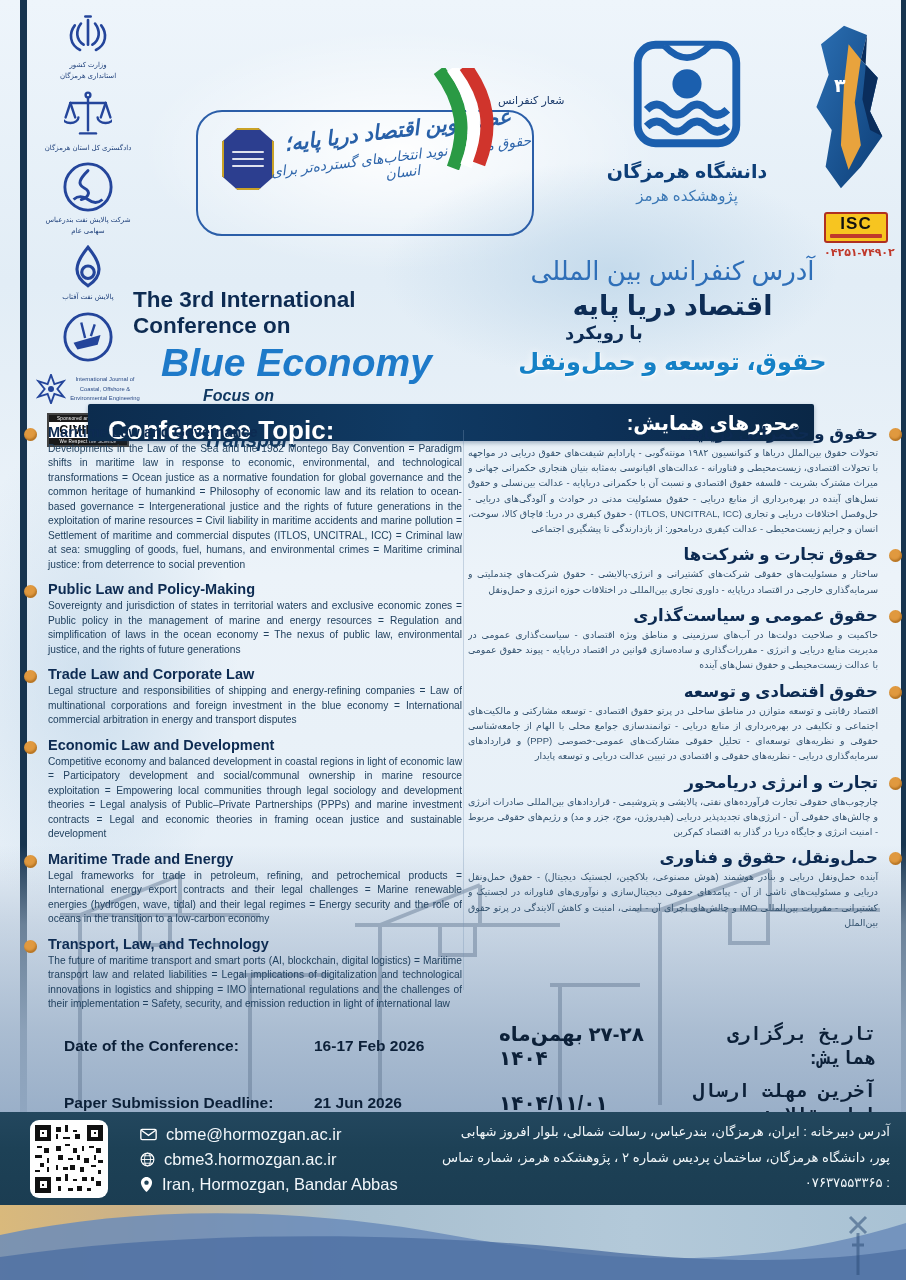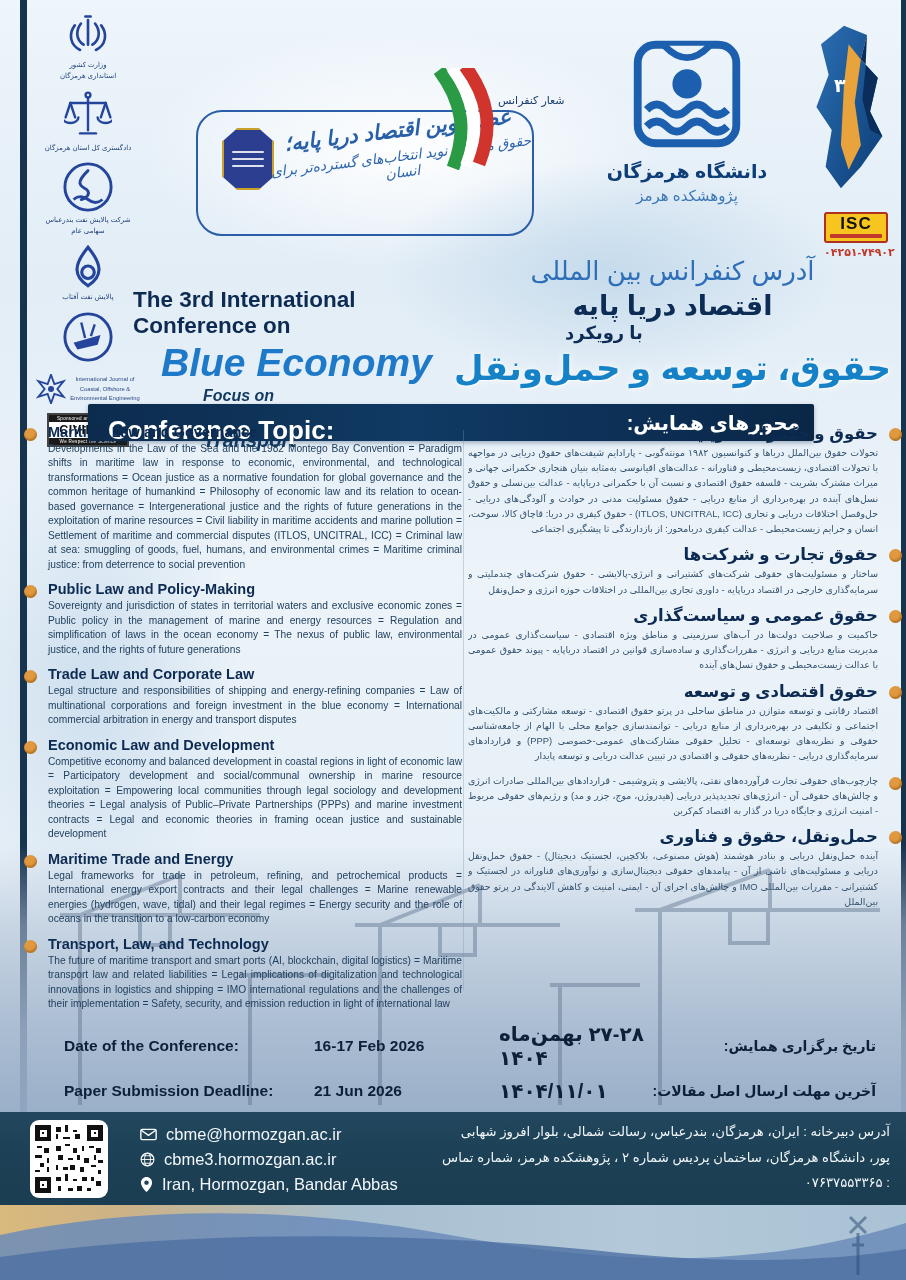--- a/index.html
+++ b/index.html
@@ -50,21 +50,21 @@
   
   .ten{position:absolute;left:133px;top:287px;width:350px;}
   .ten .l1{font-size:22.5px;font-weight:bold;color:#0d2b52;}
   .ten .l2{font-size:39px;font-weight:bold;font-style:italic;color:#1e7ac9;margin:2px 0 0 28px;}
   .ten .l3{font-size:16px;font-style:italic;font-weight:bold;color:#123a63;margin:2px 0 0 70px;}
   .ten .l4{font-size:20px;font-style:italic;font-weight:bold;color:#123a63;margin:1px 0 0 70px;}
   .tfa{position:absolute;left:445px;top:256px;width:455px;direction:rtl;text-align:center;}
   .tfa .l1{font-size:26px;color:#2f6fb8;}
   .tfa .l2{font-size:27px;font-weight:bold;color:#0d2c55;margin-top:3px;}
   .tfa .l3{font-size:18px;font-weight:bold;color:#0d2c55;text-align:left;margin:0 0 0 120px;}
-  .tfa .l4{font-size:34px;font-weight:bold;color:#1581c6;margin-top:4px;text-shadow:0 0 8px rgba(255,255,255,.9),1px 1px 0 rgba(255,255,255,.7);}
+  .tfa .l4{font-size:24px;font-weight:bold;color:#1581c6;margin-top:4px;text-shadow:0 0 8px rgba(255,255,255,.9),1px 1px 0 rgba(255,255,255,.7);}
 
   
   .band{position:absolute;left:88px;top:404px;width:726px;height:37px;border-radius:2px;
     background:linear-gradient(90deg,#0c2c4e 0%,#103a63 45%,#0d3158 70%,#0a2746 100%);
     box-shadow:0 2px 4px rgba(20,50,90,.35);display:flex;align-items:center;justify-content:space-between;}
   .band .en{color:#fff;font-size:26px;font-weight:bold;padding-left:20px;margin-top:16px;}
   .band .fa{color:#fff;font-size:20px;font-weight:bold;padding-right:14px;direction:rtl;}
 
   
   .photo{position:absolute;left:0;top:845px;width:906px;height:267px;
@@ -83,21 +83,21 @@
   .tp p{margin:2px 0 0;font-size:10.2px;line-height:1.42;color:#21415f;text-align:justify;}
   .colFA .tp p{font-size:9.4px;line-height:1.62;color:#33526e;}
   .vline{position:absolute;left:463px;top:430px;width:1px;height:560px;background:rgba(120,150,180,.35);}
 
   
   .dates{position:absolute;left:64px;top:1022px;width:812px;}
   .drow{display:grid;grid-template-columns:250px 145px 190px 1fr;align-items:center;margin-bottom:9px;}
   .drow .le{font-size:15.5px;font-weight:bold;color:#0c2038;}
   .drow .ve{font-size:15.5px;font-weight:bold;color:#0c2038;}
   .drow .vf{font-size:20px;font-weight:bold;color:#0c2038;text-align:left;direction:rtl;padding-left:40px;}
-  .drow .lf{font-size:14px;font-weight:bold;color:#0c2038;text-align:right;direction:rtl;}
+  .drow .lf{font-size:19px;font-weight:bold;color:#0c2038;text-align:right;direction:rtl;font-family:Liberation Mono, monospace;}
 
   
   .footer{position:absolute;left:0;top:1112px;width:906px;height:93px;background:linear-gradient(180deg,#23475e 0%,#1d4156 40%,#1b3d52 100%);}
   .qr{position:absolute;left:30px;top:8px;width:78px;height:78px;background:#fff;border-radius:9px;padding:5px;box-sizing:border-box;}
   .clist{position:absolute;left:140px;top:10px;}
   .crow{display:flex;align-items:center;gap:9px;height:25px;color:#f2f7fb;font-size:16.5px;}
   .addr{position:absolute;right:16px;top:7px;width:452px;direction:rtl;text-align:right;color:#f2f7fa;font-size:13.2px;line-height:1.95;}
 
   
   .sea{position:absolute;left:0;top:1205px;width:906px;height:75px;
@@ -322,20 +322,21 @@
       <h3>حقوق عمومی و سیاست‌گذاری</h3>
       <p>حاکمیت و صلاحیت دولت‌ها در آب‌های سرزمینی و مناطق ویژه اقتصادی - سیاست‌گذاری عمومی در مدیریت منابع دریایی و انرژی - مقررات‌گذاری و ساده‌سازی قوانین در اقتصاد دریاپایه - پیوند حقوق عمومی با عدالت زیست‌محیطی و حقوق نسل‌های آینده</p>
       </div>
     <div class="tp">
         <span class="blt"></span>
       <h3>حقوق اقتصادی و توسعه</h3>
       <p>اقتصاد رقابتی و توسعه متوازن در مناطق ساحلی در پرتو حقوق اقتصادی - توسعه مشارکتی و مالکیت‌های اجتماعی و تکلیفی در بهره‌برداری از منابع دریایی - توانمندسازی جوامع محلی با الهام از جامعه‌شناسی حقوقی و نظریه‌های توسعه‌ای - تحلیل حقوقی مشارکت‌های عمومی-خصوصی (PPP) و قراردادهای سرمایه‌گذاری دریایی - نظریه‌های حقوقی و اقتصادی در تبیین عدالت دریایی و توسعه پایدار</p>
       </div>
     <div class="tp">
         <span class="blt"></span>
+      <h3>تجارت و انرژی دریامحور</h3>
       <p>چارچوب‌های حقوقی تجارت فرآورده‌های نفتی، پالایشی و پتروشیمی - قراردادهای بین‌المللی صادرات انرژی و چالش‌های حقوقی آن - انرژی‌های تجدیدپذیر دریایی (هیدروژن، موج، جزر و مد) و رژیم‌های حقوقی مربوط - امنیت انرژی و جایگاه دریا در گذار به اقتصاد کم‌کربن</p>
       </div>
     <div class="tp">
         <span class="blt"></span>
       <h3>حمل‌ونقل، حقوق و فناوری</h3>
       <p>آینده حمل‌ونقل دریایی و بنادر هوشمند (هوش مصنوعی، بلاکچین، لجستیک دیجیتال) - حقوق حمل‌ونقل دریایی و مسئولیت‌های ناشی از آن - پیامدهای حقوقی دیجیتال‌سازی و نوآوری‌های فناورانه در لجستیک و کشتیرانی - مقررات بین‌المللی IMO و چالش‌های اجرای آن - ایمنی، امنیت و کاهش آلایندگی در پرتو حقوق بین‌الملل</p>
       </div>
   </div>
 
   <div class="dates">

